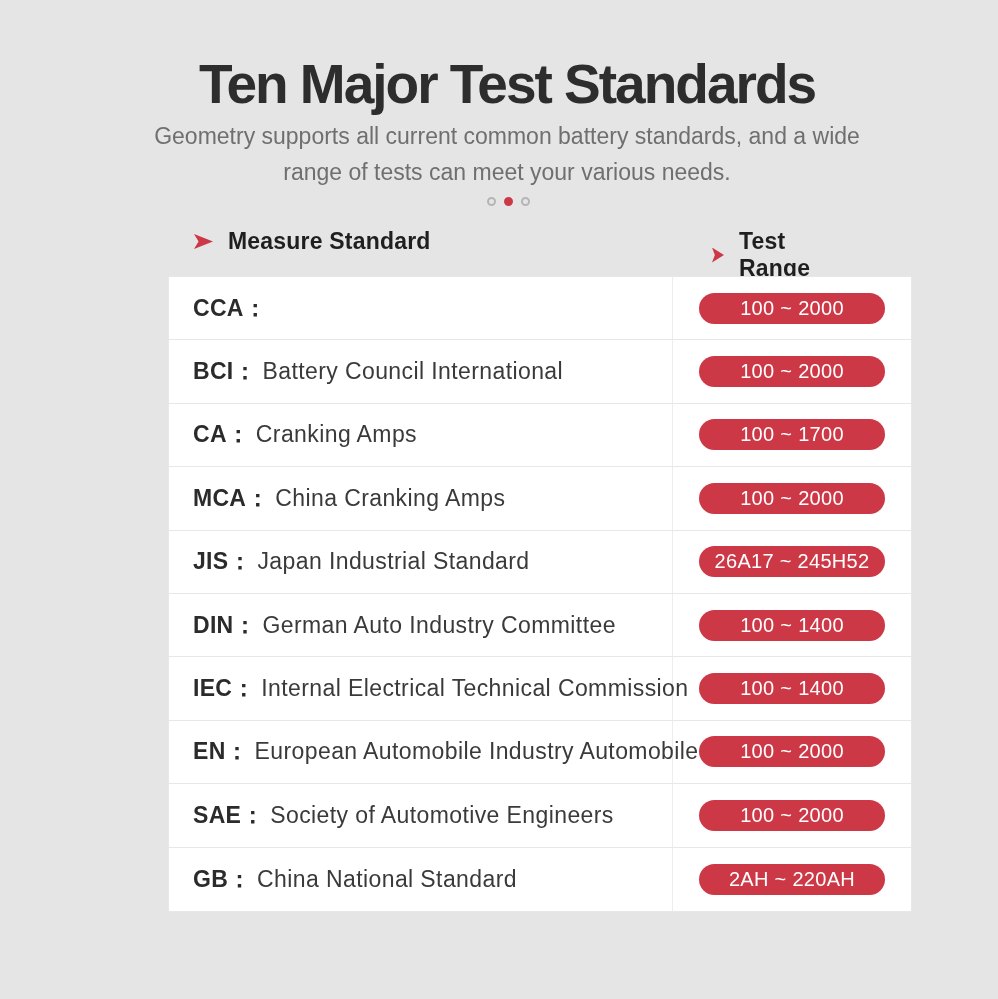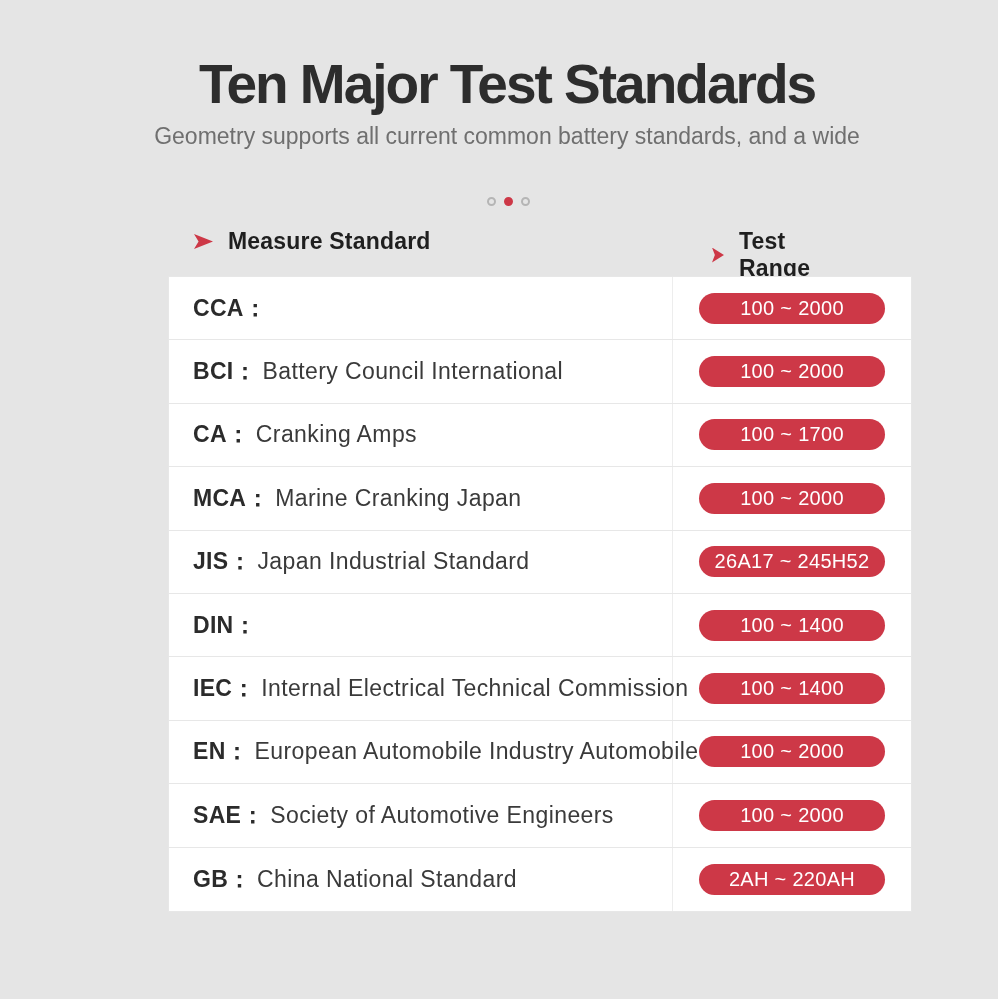--- a/index.html
+++ b/index.html
@@ -51,20 +51,21 @@
 </style>
 </head>
 <body>
 
 <div class="canvas">
 
   <h1 class="title">Ten Major Test Standards</h1>
 
   <p class="subtitle">
     <span>Geometry supports all current common battery standards, and a wide</span><br>
+    <span>range of tests can meet your various needs.</span>
   </p>
 
   <div class="dots">
     <span class="dot"></span>
     <span class="dot active"></span>
     <span class="dot"></span>
   </div>
 
   <div class="content">
 
@@ -110,21 +111,21 @@
         </div>
         <div class="cell-right">
           <span class="pill">100 ~ 1700</span>
         </div>
       </div>
 
       <div class="row">
         <div class="cell-left">
           <span class="abbr">MCA</span>
             <span class="colon">：</span>
-            <span class="name">Marine Cranking Japan</span>
+            <span class="name">China Cranking Amps</span>
         </div>
         <div class="cell-right">
           <span class="pill">100 ~ 2000</span>
         </div>
       </div>
 
       <div class="row">
         <div class="cell-left">
           <span class="abbr">JIS</span>
             <span class="colon">：</span>
@@ -132,20 +133,21 @@
         </div>
         <div class="cell-right">
           <span class="pill">26A17 ~ 245H52</span>
         </div>
       </div>
 
       <div class="row">
         <div class="cell-left">
           <span class="abbr">DIN</span>
             <span class="colon">：</span>
+            <span class="name">German Auto Industry Committee</span>
         </div>
         <div class="cell-right">
           <span class="pill">100 ~ 1400</span>
         </div>
       </div>
 
       <div class="row">
         <div class="cell-left">
           <span class="abbr">IEC</span>
             <span class="colon">：</span>

